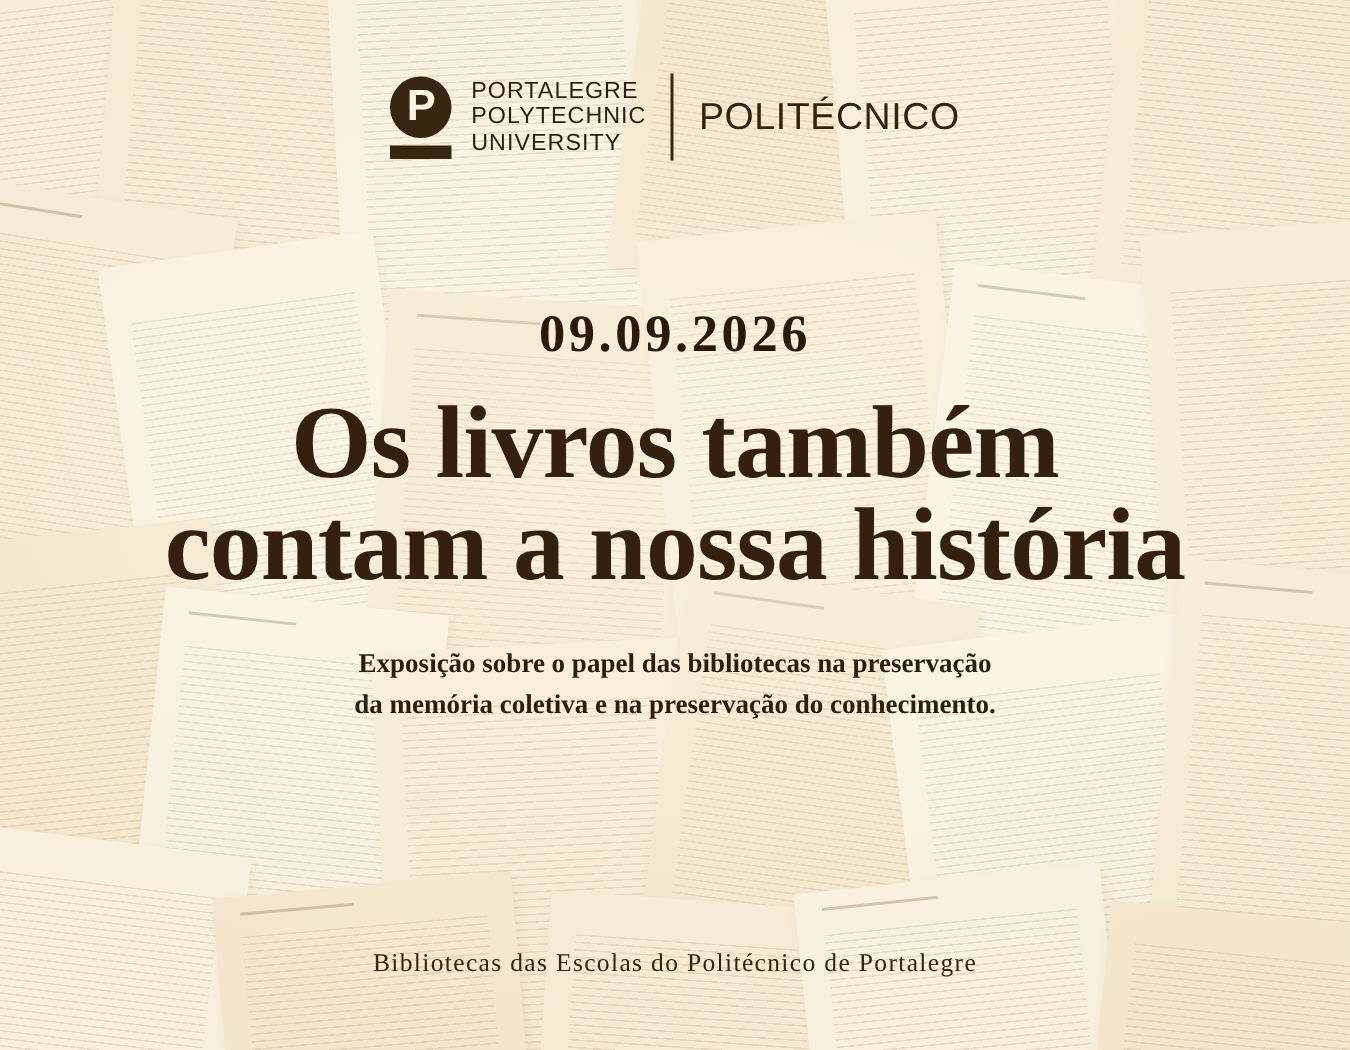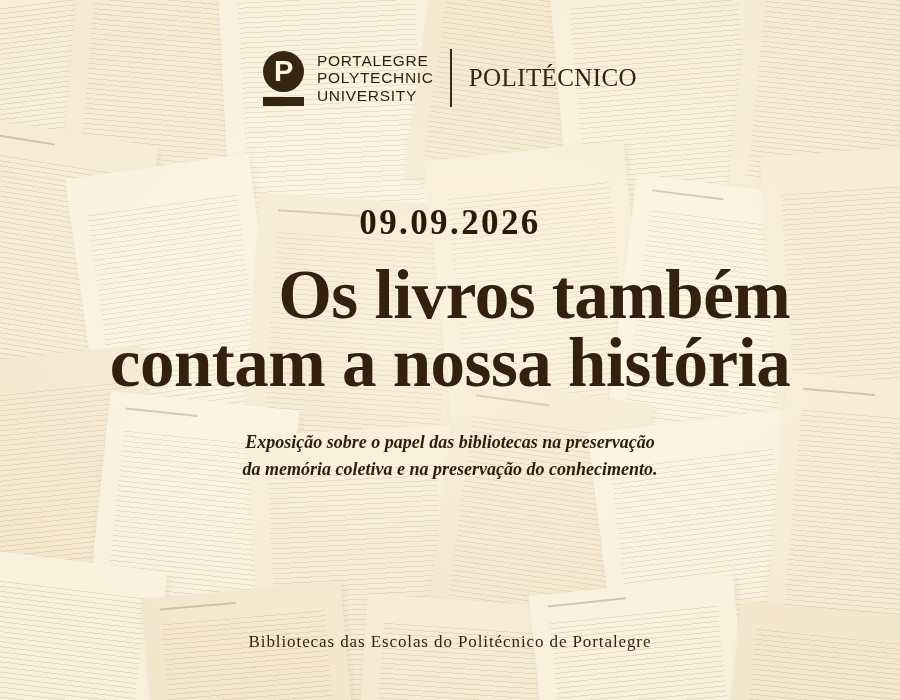--- a/index.html
+++ b/index.html
@@ -126,61 +126,61 @@
     color: #2E1F0C;
     text-transform: uppercase;
   }
   .logo-rule {
     width: 2px;
     align-self: stretch;
     margin: 2px 17px 2px 16px;
     background: #3A2812;
   }
   .logo-pt {
-    font-family: Liberation Serif, serif;
+    font-family: Liberation Sans, sans-serif;
     font-weight: normal;
     font-size: 25px;
     line-height: 28px;
     letter-spacing: 0.4px;
     color: #33230F;
     text-transform: uppercase;
   }
 
   
   .event-date {
     margin-top: 94px;
     font-size: 35px;
     font-weight: bold;
     letter-spacing: 2.4px;
     color: #2B1A0B;
   }
 
   
   .headline {
     margin-top: 18px;
-    text-align: right;
+    text-align: center;
     font-size: 69px;
     font-weight: bold;
     line-height: 0.99;
     letter-spacing: -0.5px;
     color: #33200E;
     text-shadow: 0 1px 1px rgba(255, 250, 235, 0.35);
   }
   .headline-line { display: block; white-space: nowrap; }
 
   
   .subtitle {
     margin-top: 31px;
     text-align: center;
     font-size: 18px;
     font-weight: bold;
     line-height: 1.52;
     color: #2D1D0C;
   }
-  .subtitle-line { display: block; font-style: italic; }
+  .subtitle-line { display: block; }
 
   
   .footer-credit {
     position: absolute;
     left: 0;
     right: 0;
     top: 632px;
     text-align: center;
     font-size: 17px;
     letter-spacing: 0.9px;

